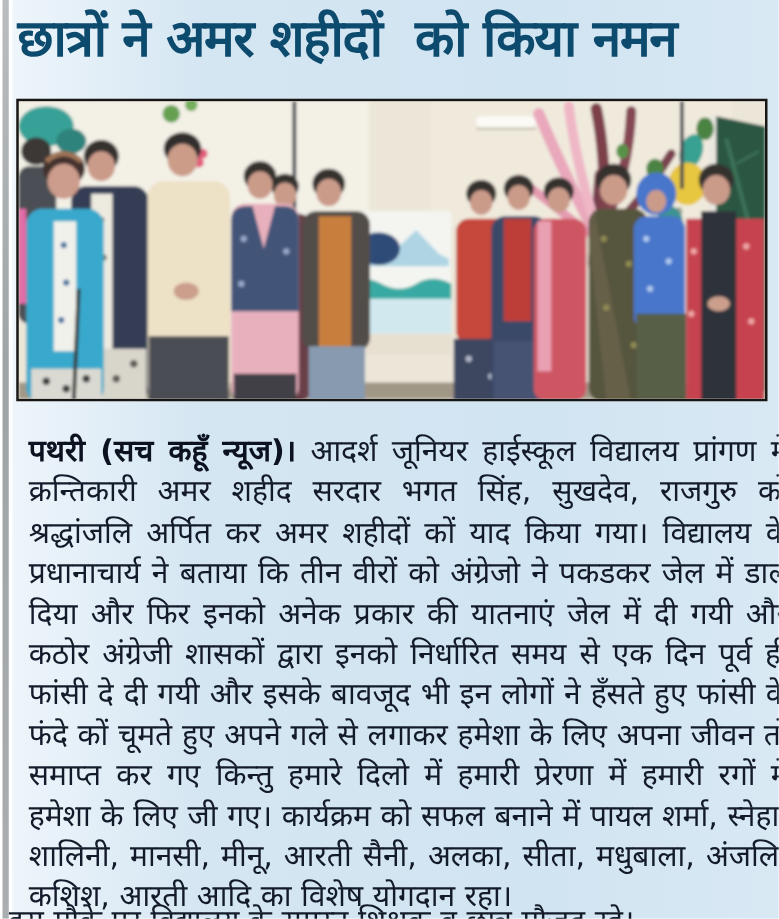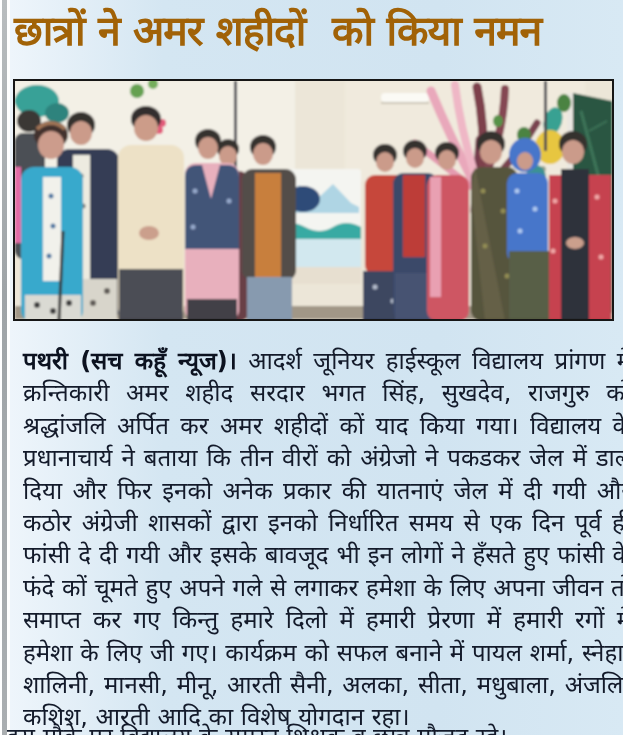--- a/index.html
+++ b/index.html
@@ -12,21 +12,21 @@
     position:absolute;left:10px;top:0;width:613px;height:735px;
     background:linear-gradient(90deg,#eef5fb 0%,#d4e6f2 25%,#d1e4f1 70%,#d8e9f4 100%);
   }
   .edge-strip{
     position:absolute;left:2px;top:0;width:5px;height:735px;
     background:linear-gradient(180deg,#b9bdbf,#9fa4a7 40%,#aaaeb1);
   }
   .headline{
     position:absolute;left:14px;top:4px;width:600px;margin:0;
     font-size:41px;line-height:1.35;font-weight:800;letter-spacing:-1px;
-    color:#a16207;white-space:pre;
+    color:#0c4a6e;white-space:pre;
   }
   .photo-frame{
     position:absolute;left:13px;top:79px;width:597px;height:238px;margin:0;
     border:2px solid #161616;background:#ece6d8;overflow:hidden;
   }
   .photo-frame svg{display:block;width:597px;height:238px;}
   .article{
     position:absolute;left:7px;top:329px;width:608px;margin:16px;
     font-size:24px;line-height:32.4px;color:#131a2a;text-align:justify;
   }

